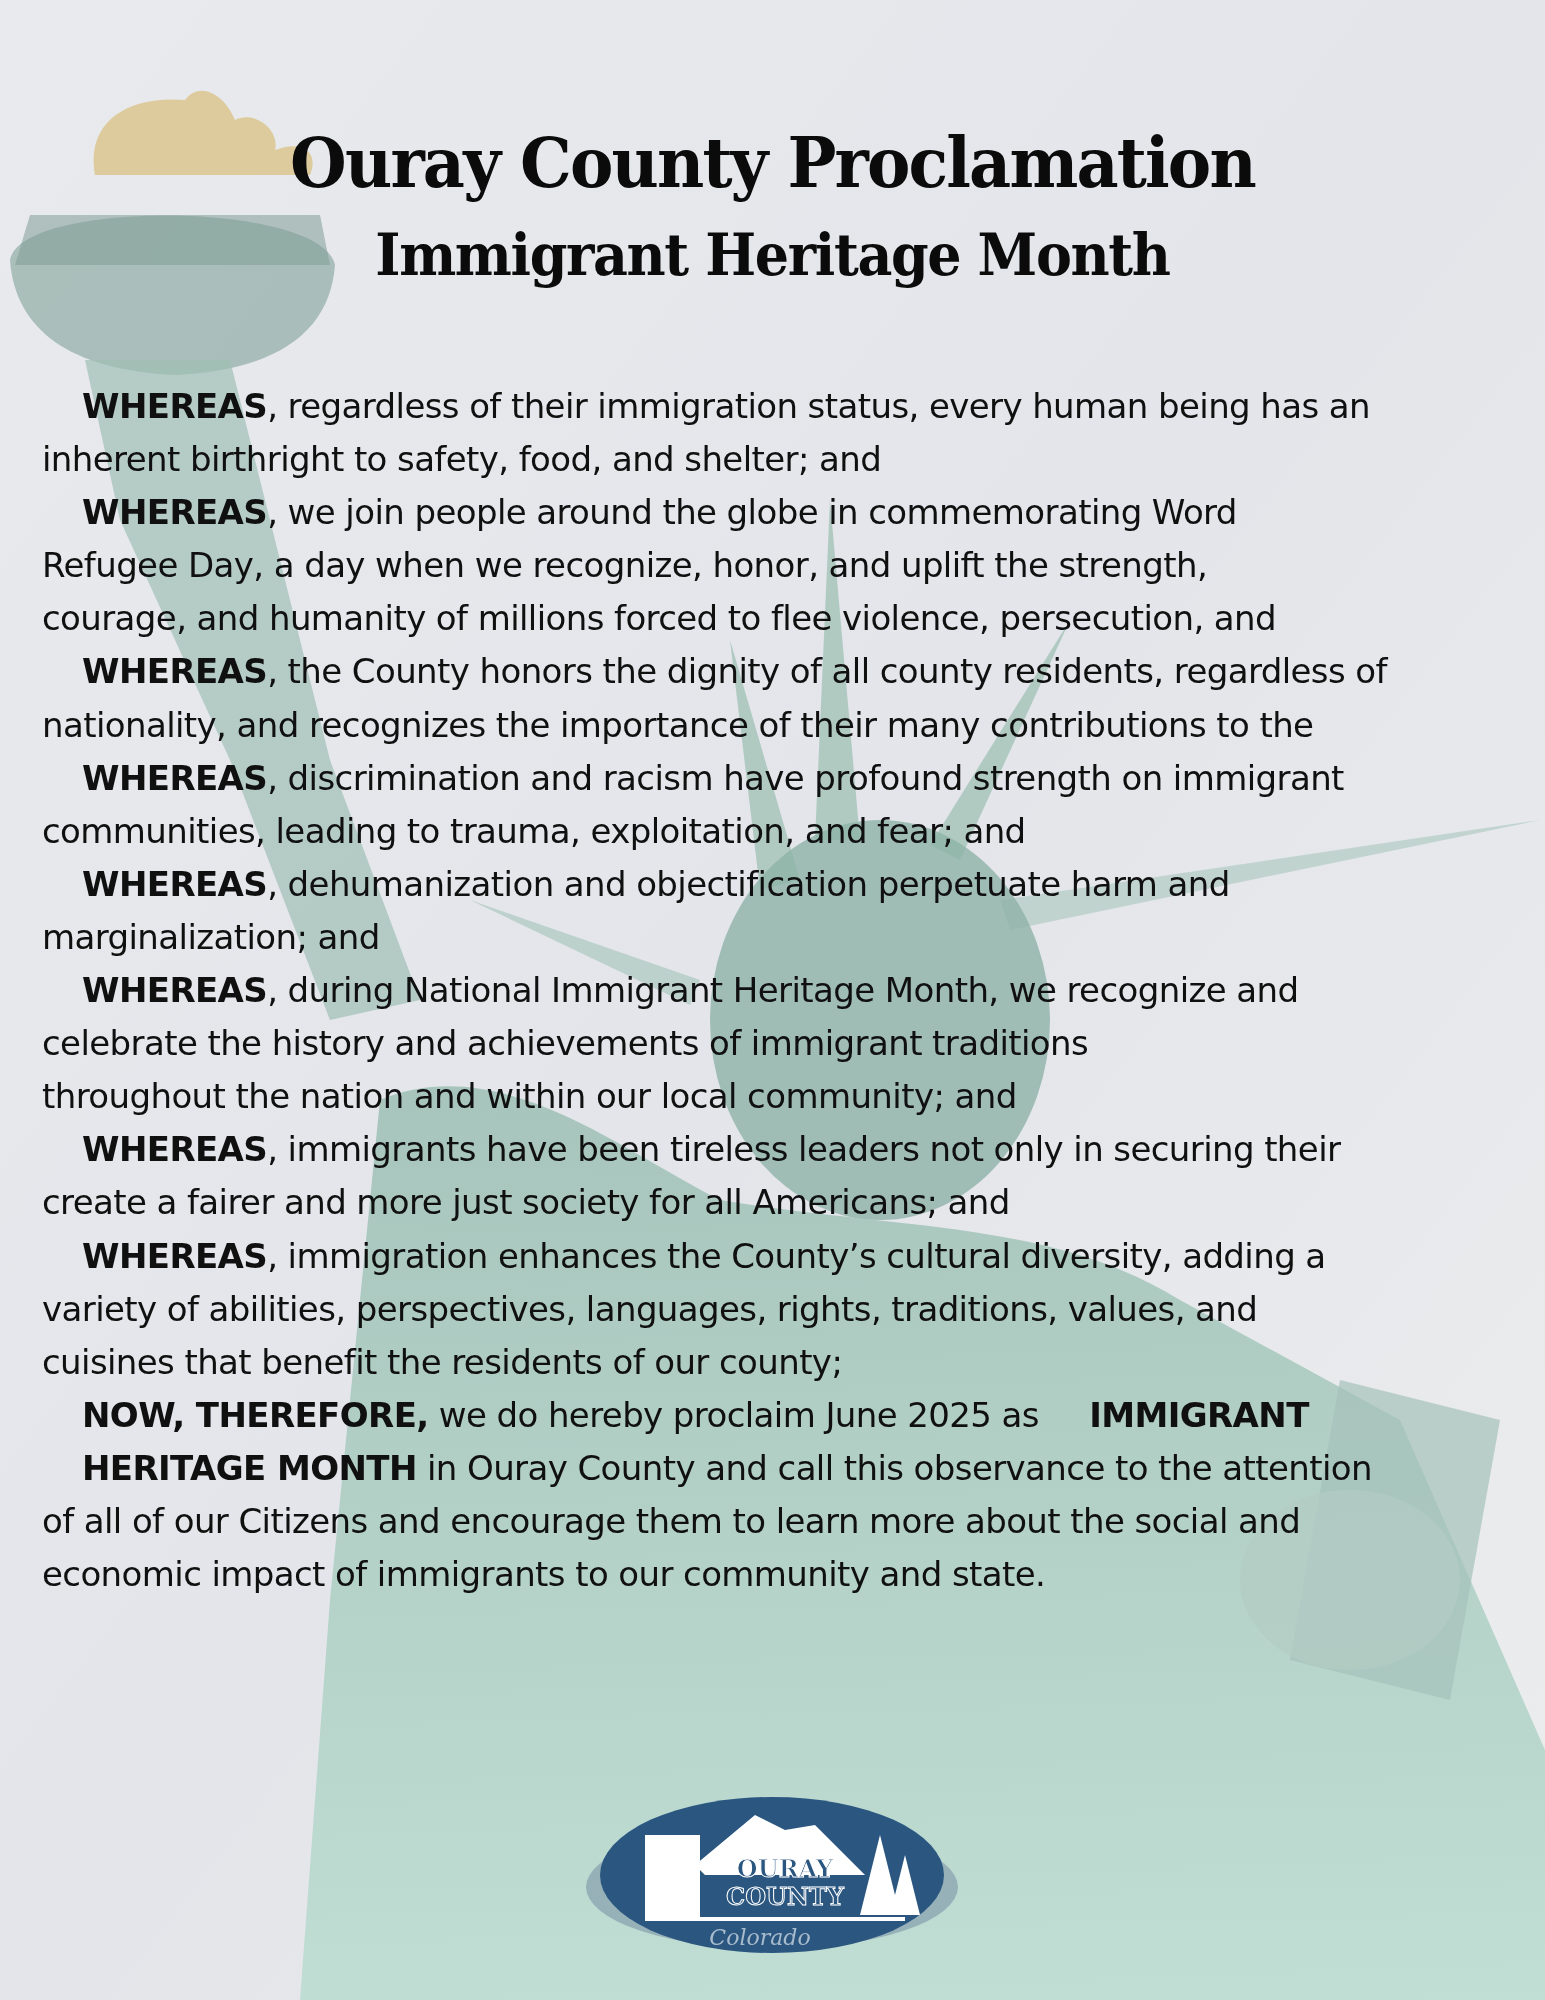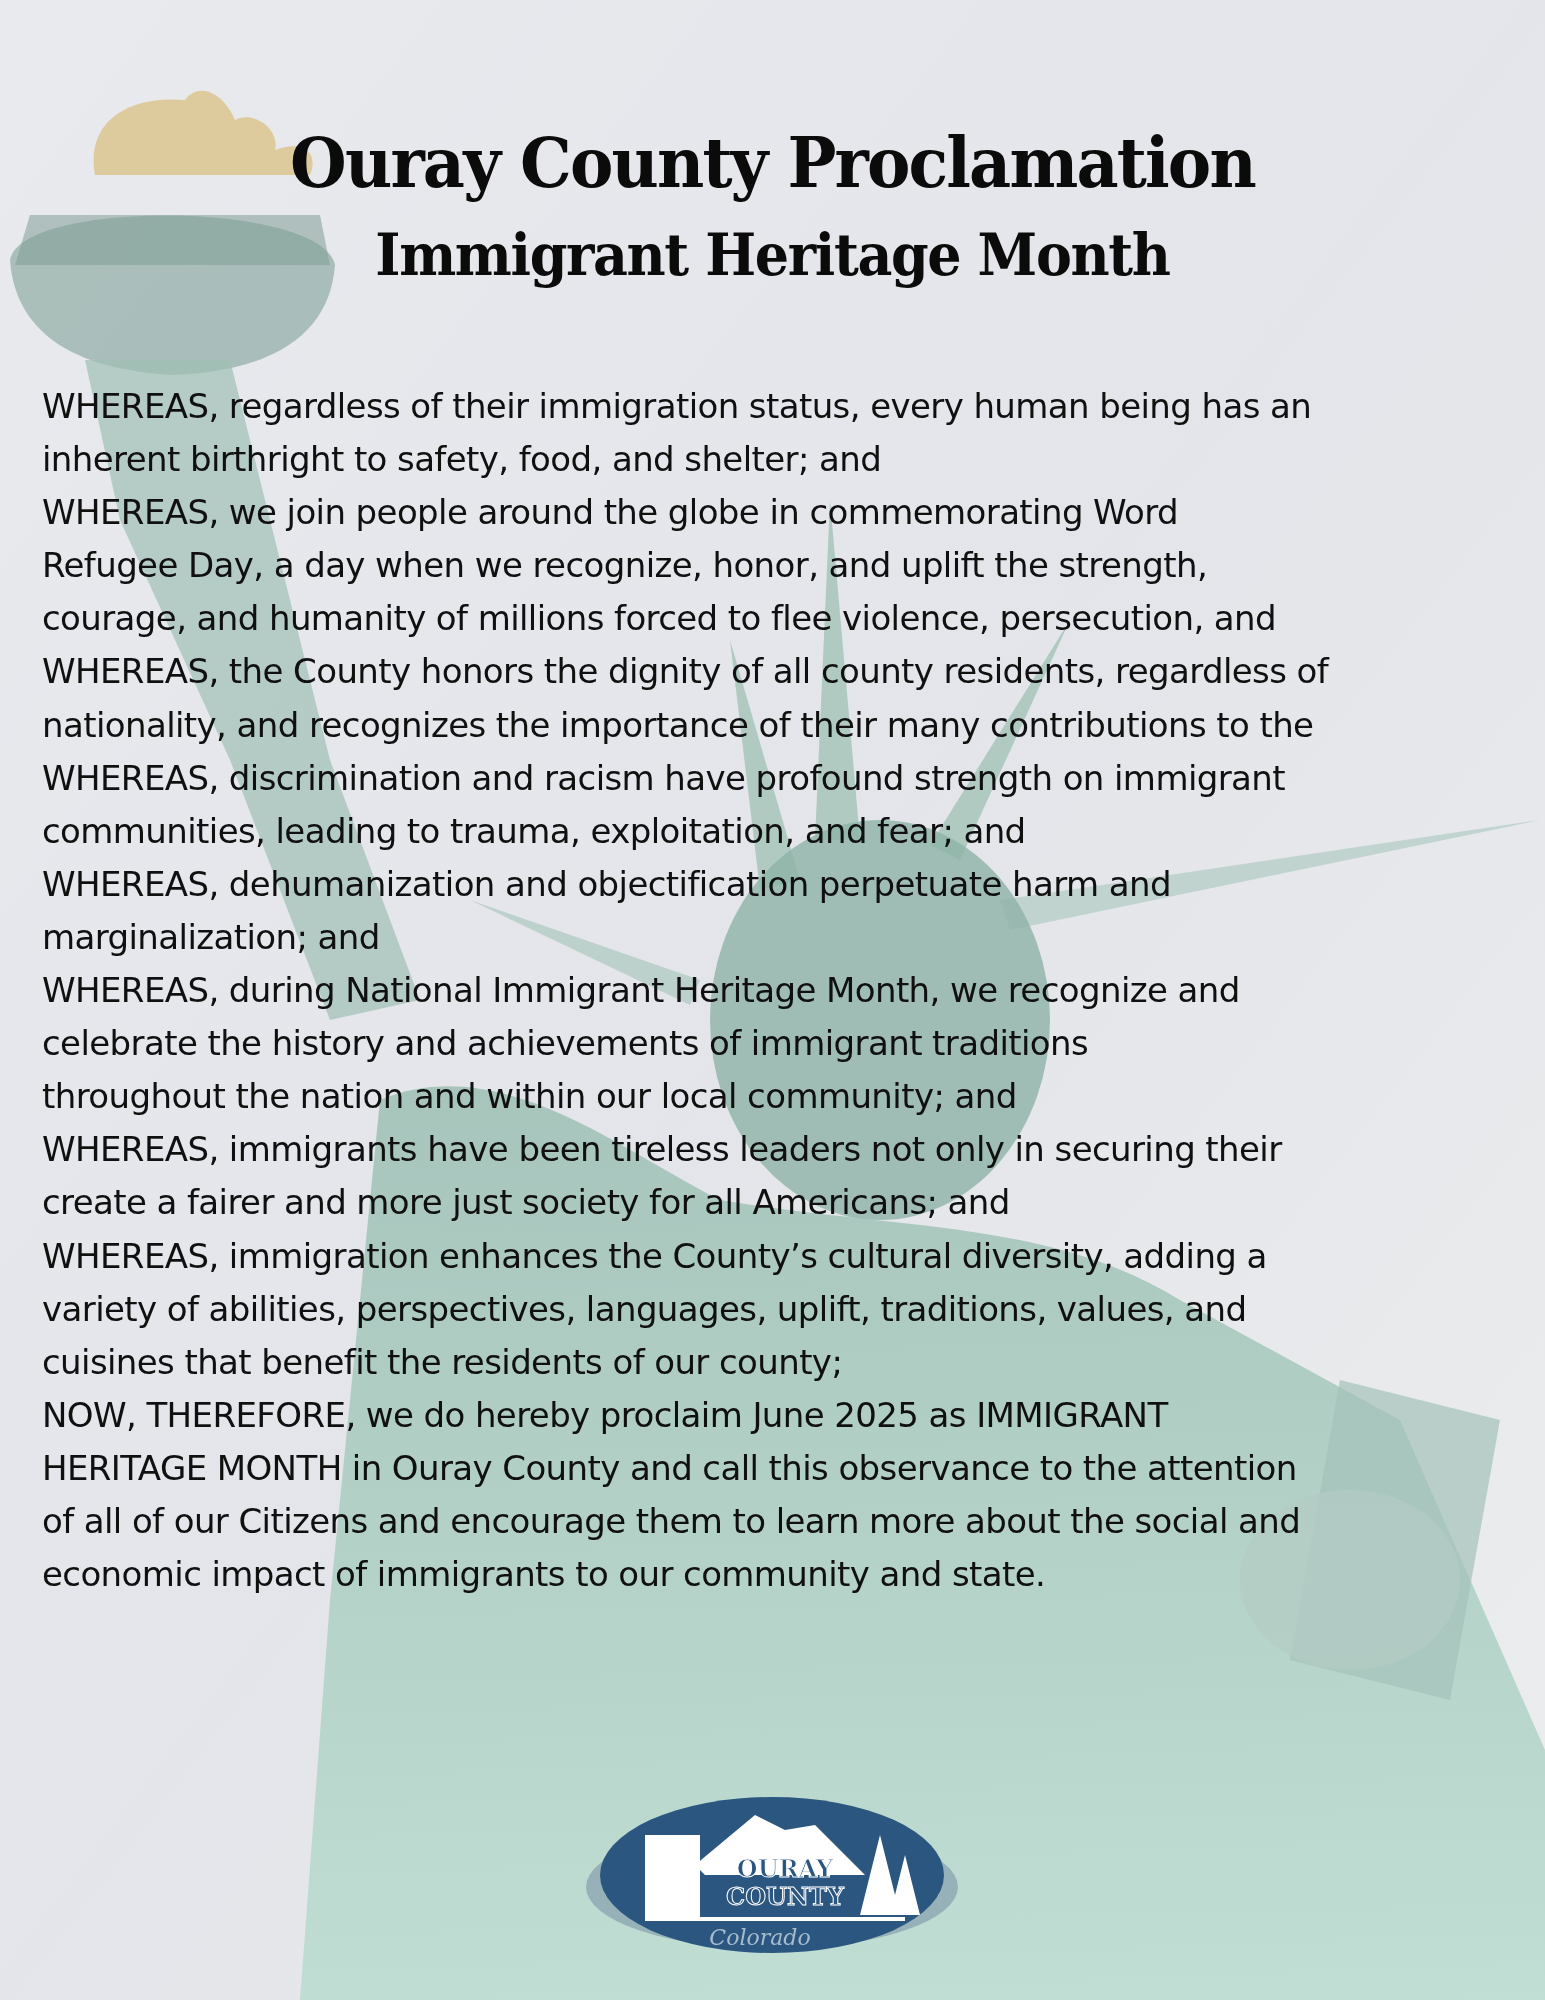--- a/index.html
+++ b/index.html
@@ -10,21 +10,21 @@
   .title { position:absolute; left:0; width:1545px; text-align:center; top:120px;
            font-family:"DejaVu Serif", serif; font-weight:bold; font-size:70px;
            line-height:86px; color:#0b0b0b; letter-spacing:-2px; transform:scaleX(0.93); transform-origin:center; }
   .subtitle { position:absolute; left:0; width:1545px; text-align:center; top:218px;
            font-family:"DejaVu Serif", serif; font-weight:bold; font-size:58px;
            line-height:74px; color:#0b0b0b; letter-spacing:-1.5px; transform:scaleX(0.93); transform-origin:center; }
   .body { position:absolute; left:42px; top:380px; width:1480px;
           font-family:"DejaVu Sans", sans-serif; font-size:34px; line-height:53.1px;
           color:#101010; letter-spacing:-0.6px; }
   .line { display:block; white-space:nowrap; height:53.1px; }
-  .b { font-weight:normal; }
+  .b { font-weight:bold;margin-left:40px; }
   .logo { position:absolute; left:585px; top:1795px; width:375px; height:170px; }
 </style>
 </head>
 <body>
 
 <svg class="bg" width="1545" height="2000" viewBox="0 0 1545 2000">
   <defs>
     <linearGradient id="sky" x1="0" y1="0" x2="1" y2="1">
       <stop offset="0" stop-color="#e9eaee"></stop>
       <stop offset="0.5" stop-color="#e3e5ea"></stop>
@@ -74,21 +74,21 @@
       <span class="line"><span class="b">WHEREAS</span><span>, discrimination and racism have profound strength on immigrant</span></span>
       <span class="line"><span>communities, leading to trauma, exploitation, and fear; and</span></span>
       <span class="line"><span class="b">WHEREAS</span><span>, dehumanization and objectification perpetuate harm and</span></span>
       <span class="line"><span>marginalization; and</span></span>
       <span class="line"><span class="b">WHEREAS</span><span>, during National Immigrant Heritage Month, we recognize and</span></span>
       <span class="line"><span>celebrate the history and achievements of immigrant traditions</span></span>
       <span class="line"><span>throughout the nation and within our local community; and</span></span>
       <span class="line"><span class="b">WHEREAS</span><span>, immigrants have been tireless leaders not only in securing their</span></span>
       <span class="line"><span>create a fairer and more just society for all Americans; and</span></span>
       <span class="line"><span class="b">WHEREAS</span><span>, immigration enhances the County’s cultural diversity, adding a</span></span>
-      <span class="line"><span>variety of abilities, perspectives, languages, uplift, traditions, values, and</span></span>
+      <span class="line"><span>variety of abilities, perspectives, languages, rights, traditions, values, and</span></span>
       <span class="line"><span>cuisines that benefit the residents of our county;</span></span>
       <span class="line"><span class="b">NOW, THEREFORE,</span><span> we do hereby proclaim June 2025 as </span><span class="b">IMMIGRANT</span></span>
       <span class="line"><span class="b">HERITAGE MONTH</span><span> in Ouray County and call this observance to the attention</span></span>
       <span class="line"><span>of all of our Citizens and encourage them to learn more about the social and</span></span>
       <span class="line"><span>economic impact of immigrants to our community and state.</span></span>
     </div>
 
   <svg class="logo" viewBox="0 0 375 170">
     <ellipse cx="187" cy="92" rx="186" ry="62" fill="#7d95a8" opacity="0.6"></ellipse>
     <ellipse cx="187" cy="80" rx="172" ry="78" fill="#2a5680"></ellipse>

